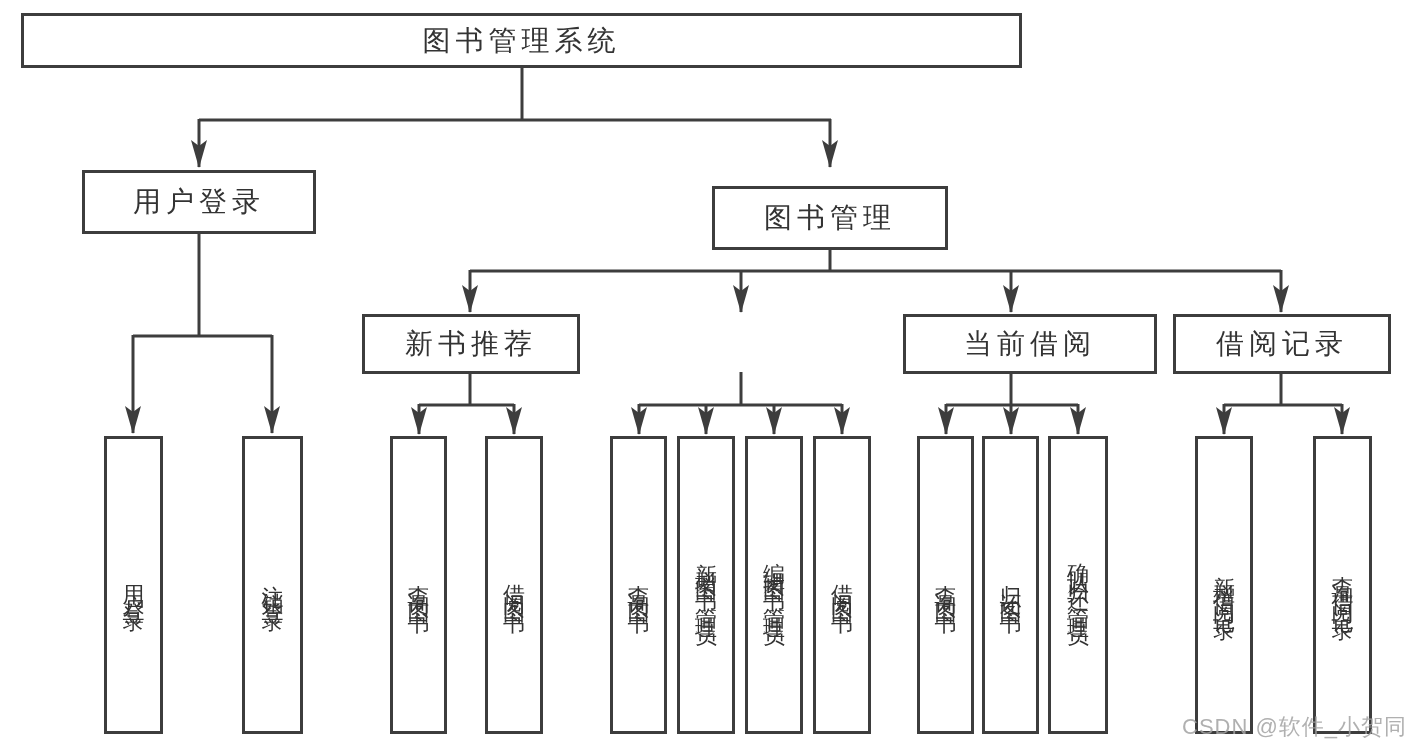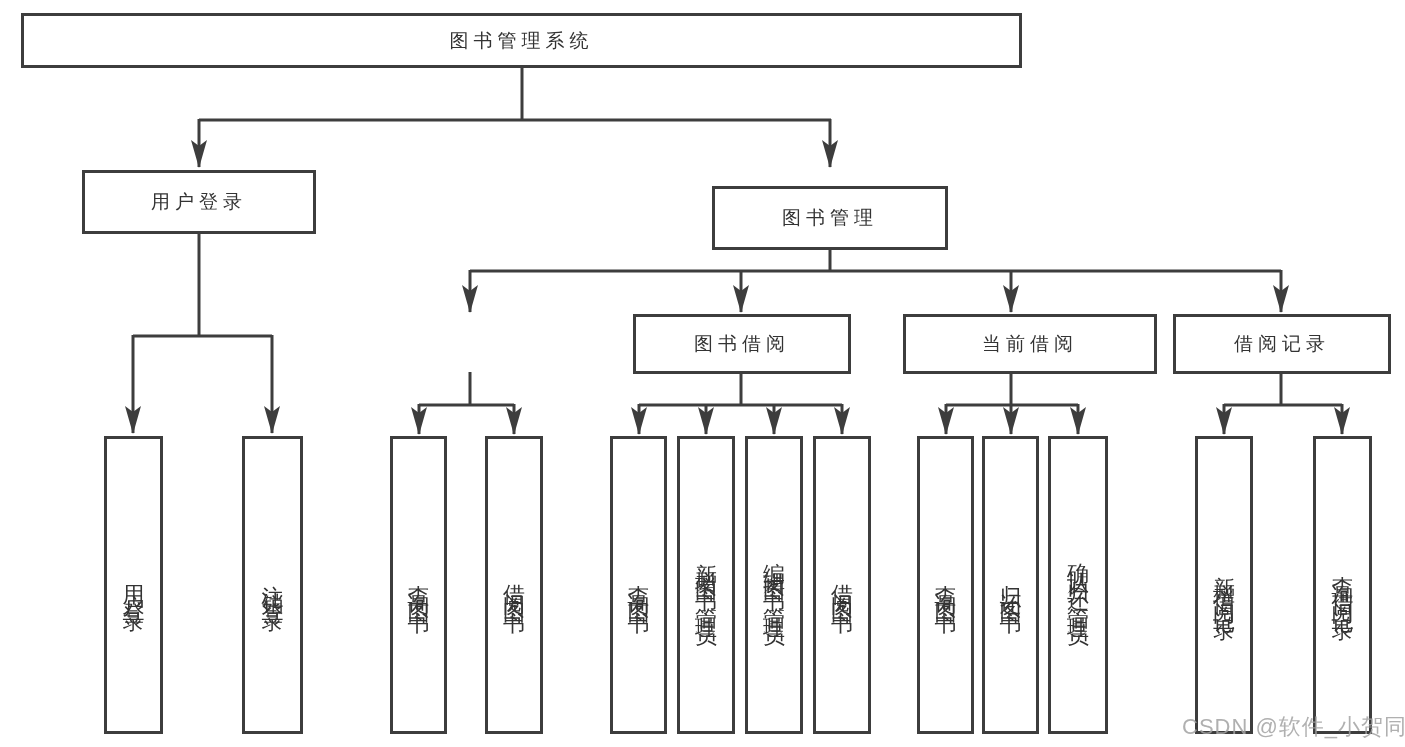--- a/index.html
+++ b/index.html
@@ -21,21 +21,21 @@
   .wires line{stroke:var(--line);stroke-width:3;}
   .wires .head{fill:var(--line);stroke:none;}
   .box{
     position:absolute;
     box-sizing:border-box;
     background:#fff;
     border:3px solid var(--line);
     display:flex;
     align-items:center;
     justify-content:center;
-    font-size:19px;
+    font-size:28px;
     letter-spacing:5px;
     color:var(--text);
     white-space:nowrap;
   }
   .leaf{
     writing-mode:vertical-rl;
     text-orientation:mixed;
     font-size:22px;
     letter-spacing:9px;
     white-space:normal;
@@ -108,22 +108,22 @@
     <span>图书管理系统</span>
   </div>
 
   <div class="box" style="left:82px;top:170px;width:234px;height:64px">
     <span>用户登录</span>
   </div>
   <div class="box" style="left:712px;top:186px;width:236px;height:64px">
     <span>图书管理</span>
   </div>
 
-  <div class="box" style="left:633px;top:314px;width:218px;height:60px">
-    <span>图书借阅</span>
+  <div class="box" style="left:362px;top:314px;width:218px;height:60px">
+    <span>新书推荐</span>
   </div>
   <div class="box" style="left:903px;top:314px;width:254px;height:60px">
     <span>当前借阅</span>
   </div>
   <div class="box" style="left:1173px;top:314px;width:218px;height:60px">
     <span>借阅记录</span>
   </div>
 
   <div class="box leaf" style="left:104px;top:436px;width:59px;height:298px">
     <span>用户登录</span>

